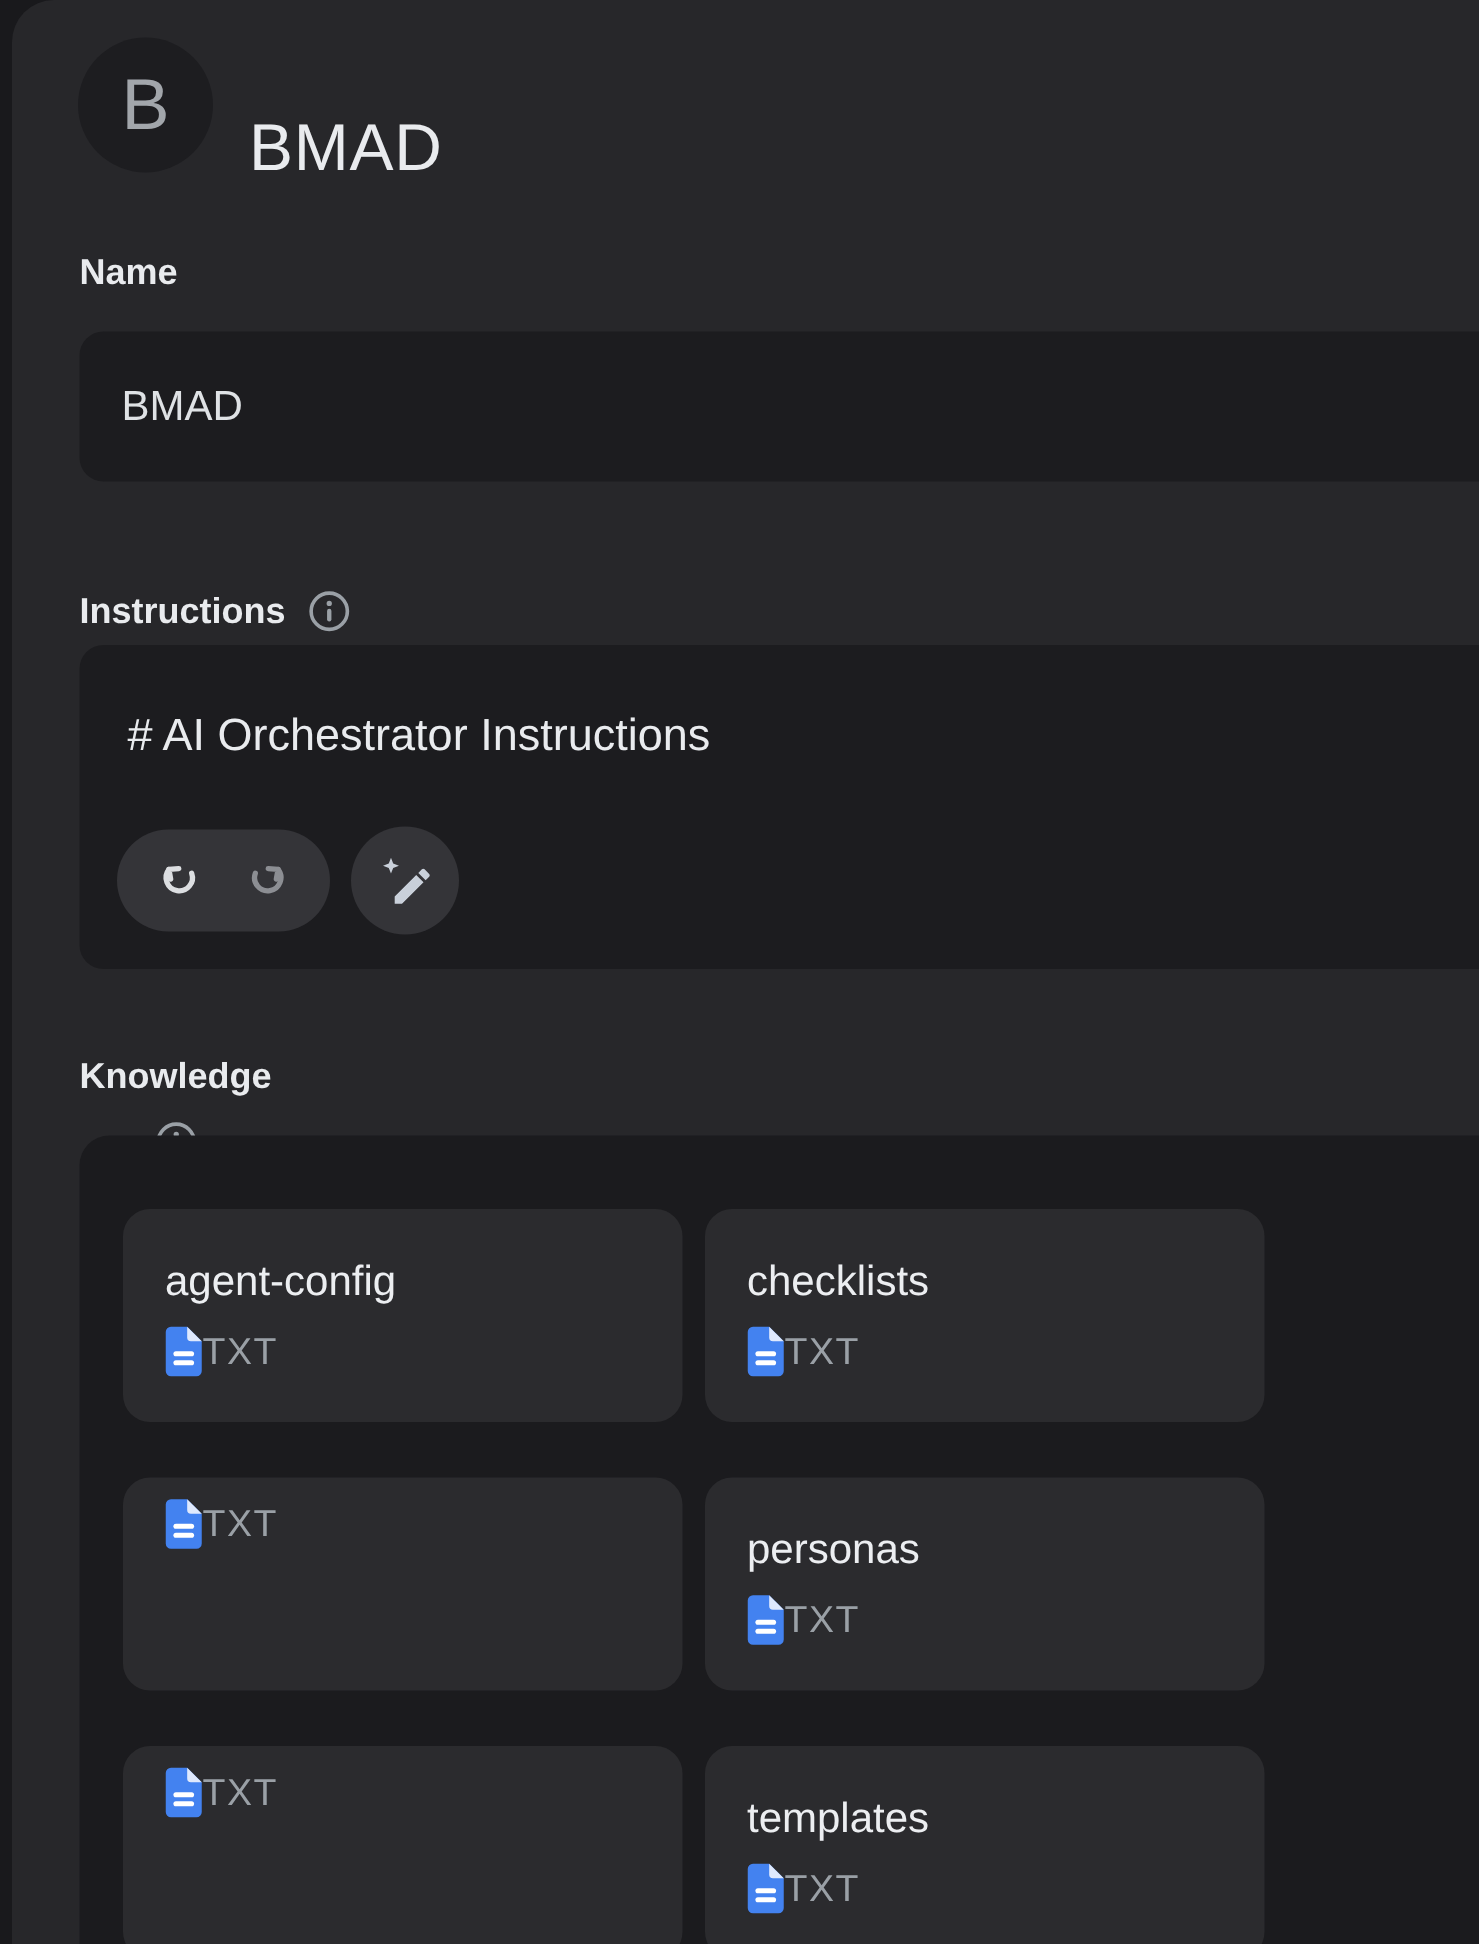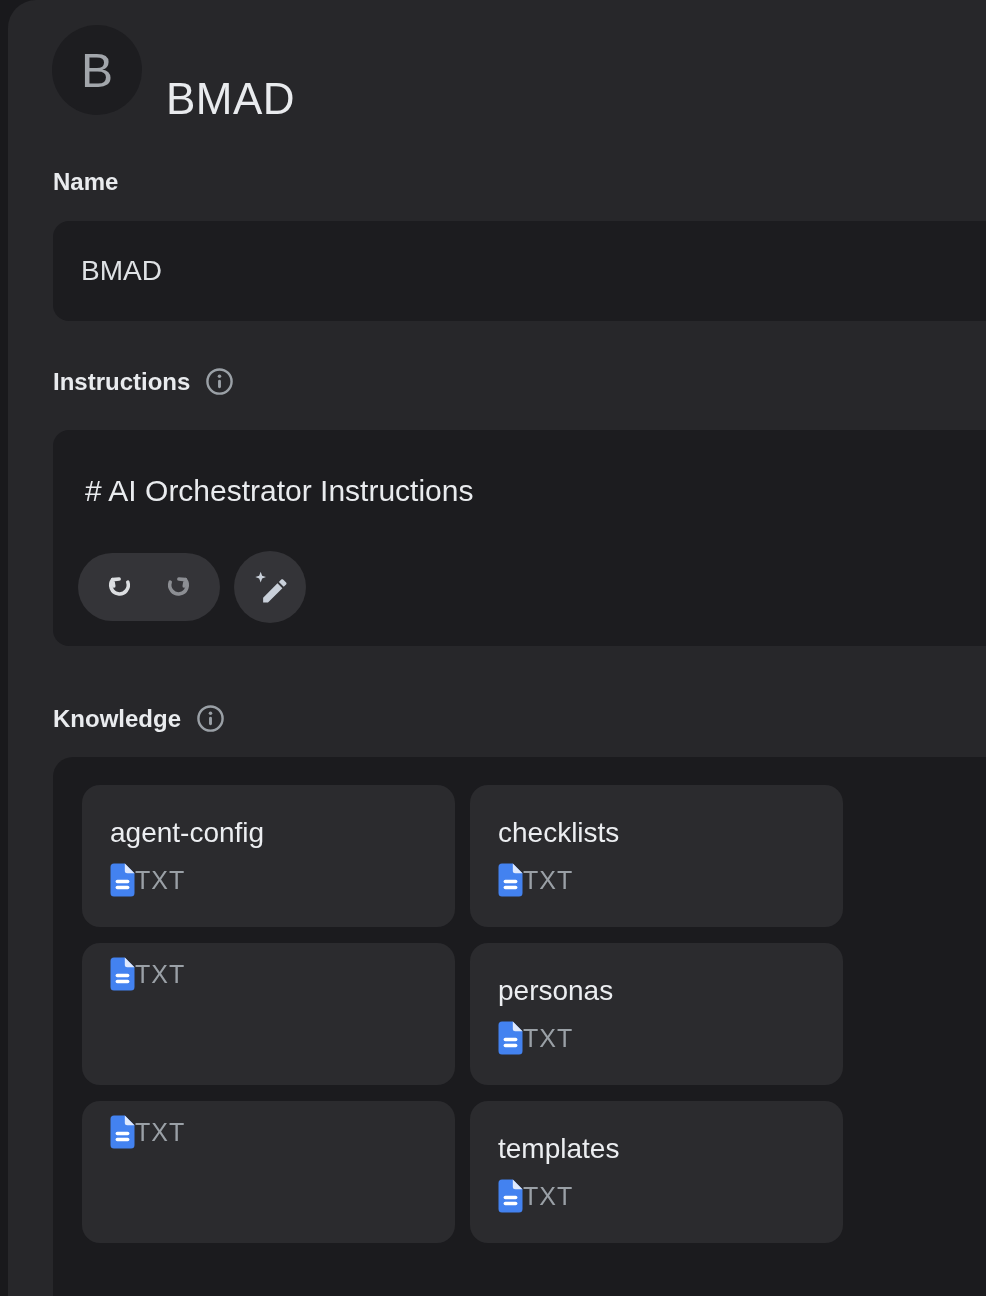--- a/index.html
+++ b/index.html
@@ -84,21 +84,21 @@
   .knowledge-panel{
     position:absolute;left:53px;top:757px;right:-24px;height:580px;
     background:var(--knowledge-bg);border-radius:20px;
   }
   .knowledge-grid{
     position:absolute;left:29px;top:28px;
     display:grid;grid-template-columns:373px 373px;gap:16px 15px;
   }
   .file-card{
     height:142px;background:var(--card-bg);border-radius:18px;
-    box-sizing:border-box;padding-left:28px;cursor:pointer;
+    box-sizing:border-box;padding-left:28px;cursor:pointer;margin-top:21px;
   }
   .file-card .card-title{
     margin-top:32px;font-size:28px;font-weight:500;color:#eceef1;
   }
   .file-card .card-meta{
     margin-top:14px;display:flex;align-items:center;gap:0;
   }
   .file-card .ftype{
     font-size:25px;color:var(--text-secondary);letter-spacing:1px;
   }
@@ -113,21 +113,21 @@
 </div>
 <h1 class="page-title">BMAD</h1>
 
 <div class="label-row" style="top:168px;">
   <span class="lbl">Name</span>
 </div>
 <div class="name-field">
   <input type="text" value="BMAD" style="">
 </div>
 
-<div class="label-row" style="top:367px;">
+<div class="label-row" style="top:393px;">
   <span class="lbl">Instructions</span>
   <button class="info-btn">
     <svg width="29" height="29" viewBox="0 0 24 24">
       <circle cx="12" cy="12" r="10" fill="none" stroke="#9aa0a6" stroke-width="2"></circle>
       <circle cx="12" cy="7.7" r="1.45" fill="#9aa0a6"></circle>
       <rect x="10.8" y="10.6" width="2.4" height="7" rx="1.2" fill="#9aa0a6"></rect>
     </svg>
   </button>
 </div>
 
@@ -150,21 +150,21 @@
   <button class="magic-btn">
     <svg width="38" height="38" viewBox="0 0 24 24" fill="#c9d0da">
       <path d="M6.1 2.4l.93 2.43 2.43.93-2.43.93L6.1 9.1l-.93-2.41-2.43-.93 2.43-.93z"></path>
       <g transform="translate(5.2 4.6) scale(0.82)">
         <path d="M3 17.25V21h3.75L17.81 9.94l-3.75-3.75L3 17.25zM20.71 7.04c.39-.39.39-1.02 0-1.41l-2.34-2.34c-.39-.39-1.02-.39-1.41 0l-1.83 1.83 3.75 3.75 1.83-1.83z"></path>
       </g>
     </svg>
   </button>
 </div>
 
-<div class="label-row" style="top:704px;">
+<div class="label-row" style="top:704px;flex-direction:column;">
   <span class="lbl">Knowledge</span>
   <button class="info-btn">
     <svg width="29" height="29" viewBox="0 0 24 24">
       <circle cx="12" cy="12" r="10" fill="none" stroke="#9aa0a6" stroke-width="2"></circle>
       <circle cx="12" cy="7.7" r="1.45" fill="#9aa0a6"></circle>
       <rect x="10.8" y="10.6" width="2.4" height="7" rx="1.2" fill="#9aa0a6"></rect>
     </svg>
   </button>
 </div>
 

